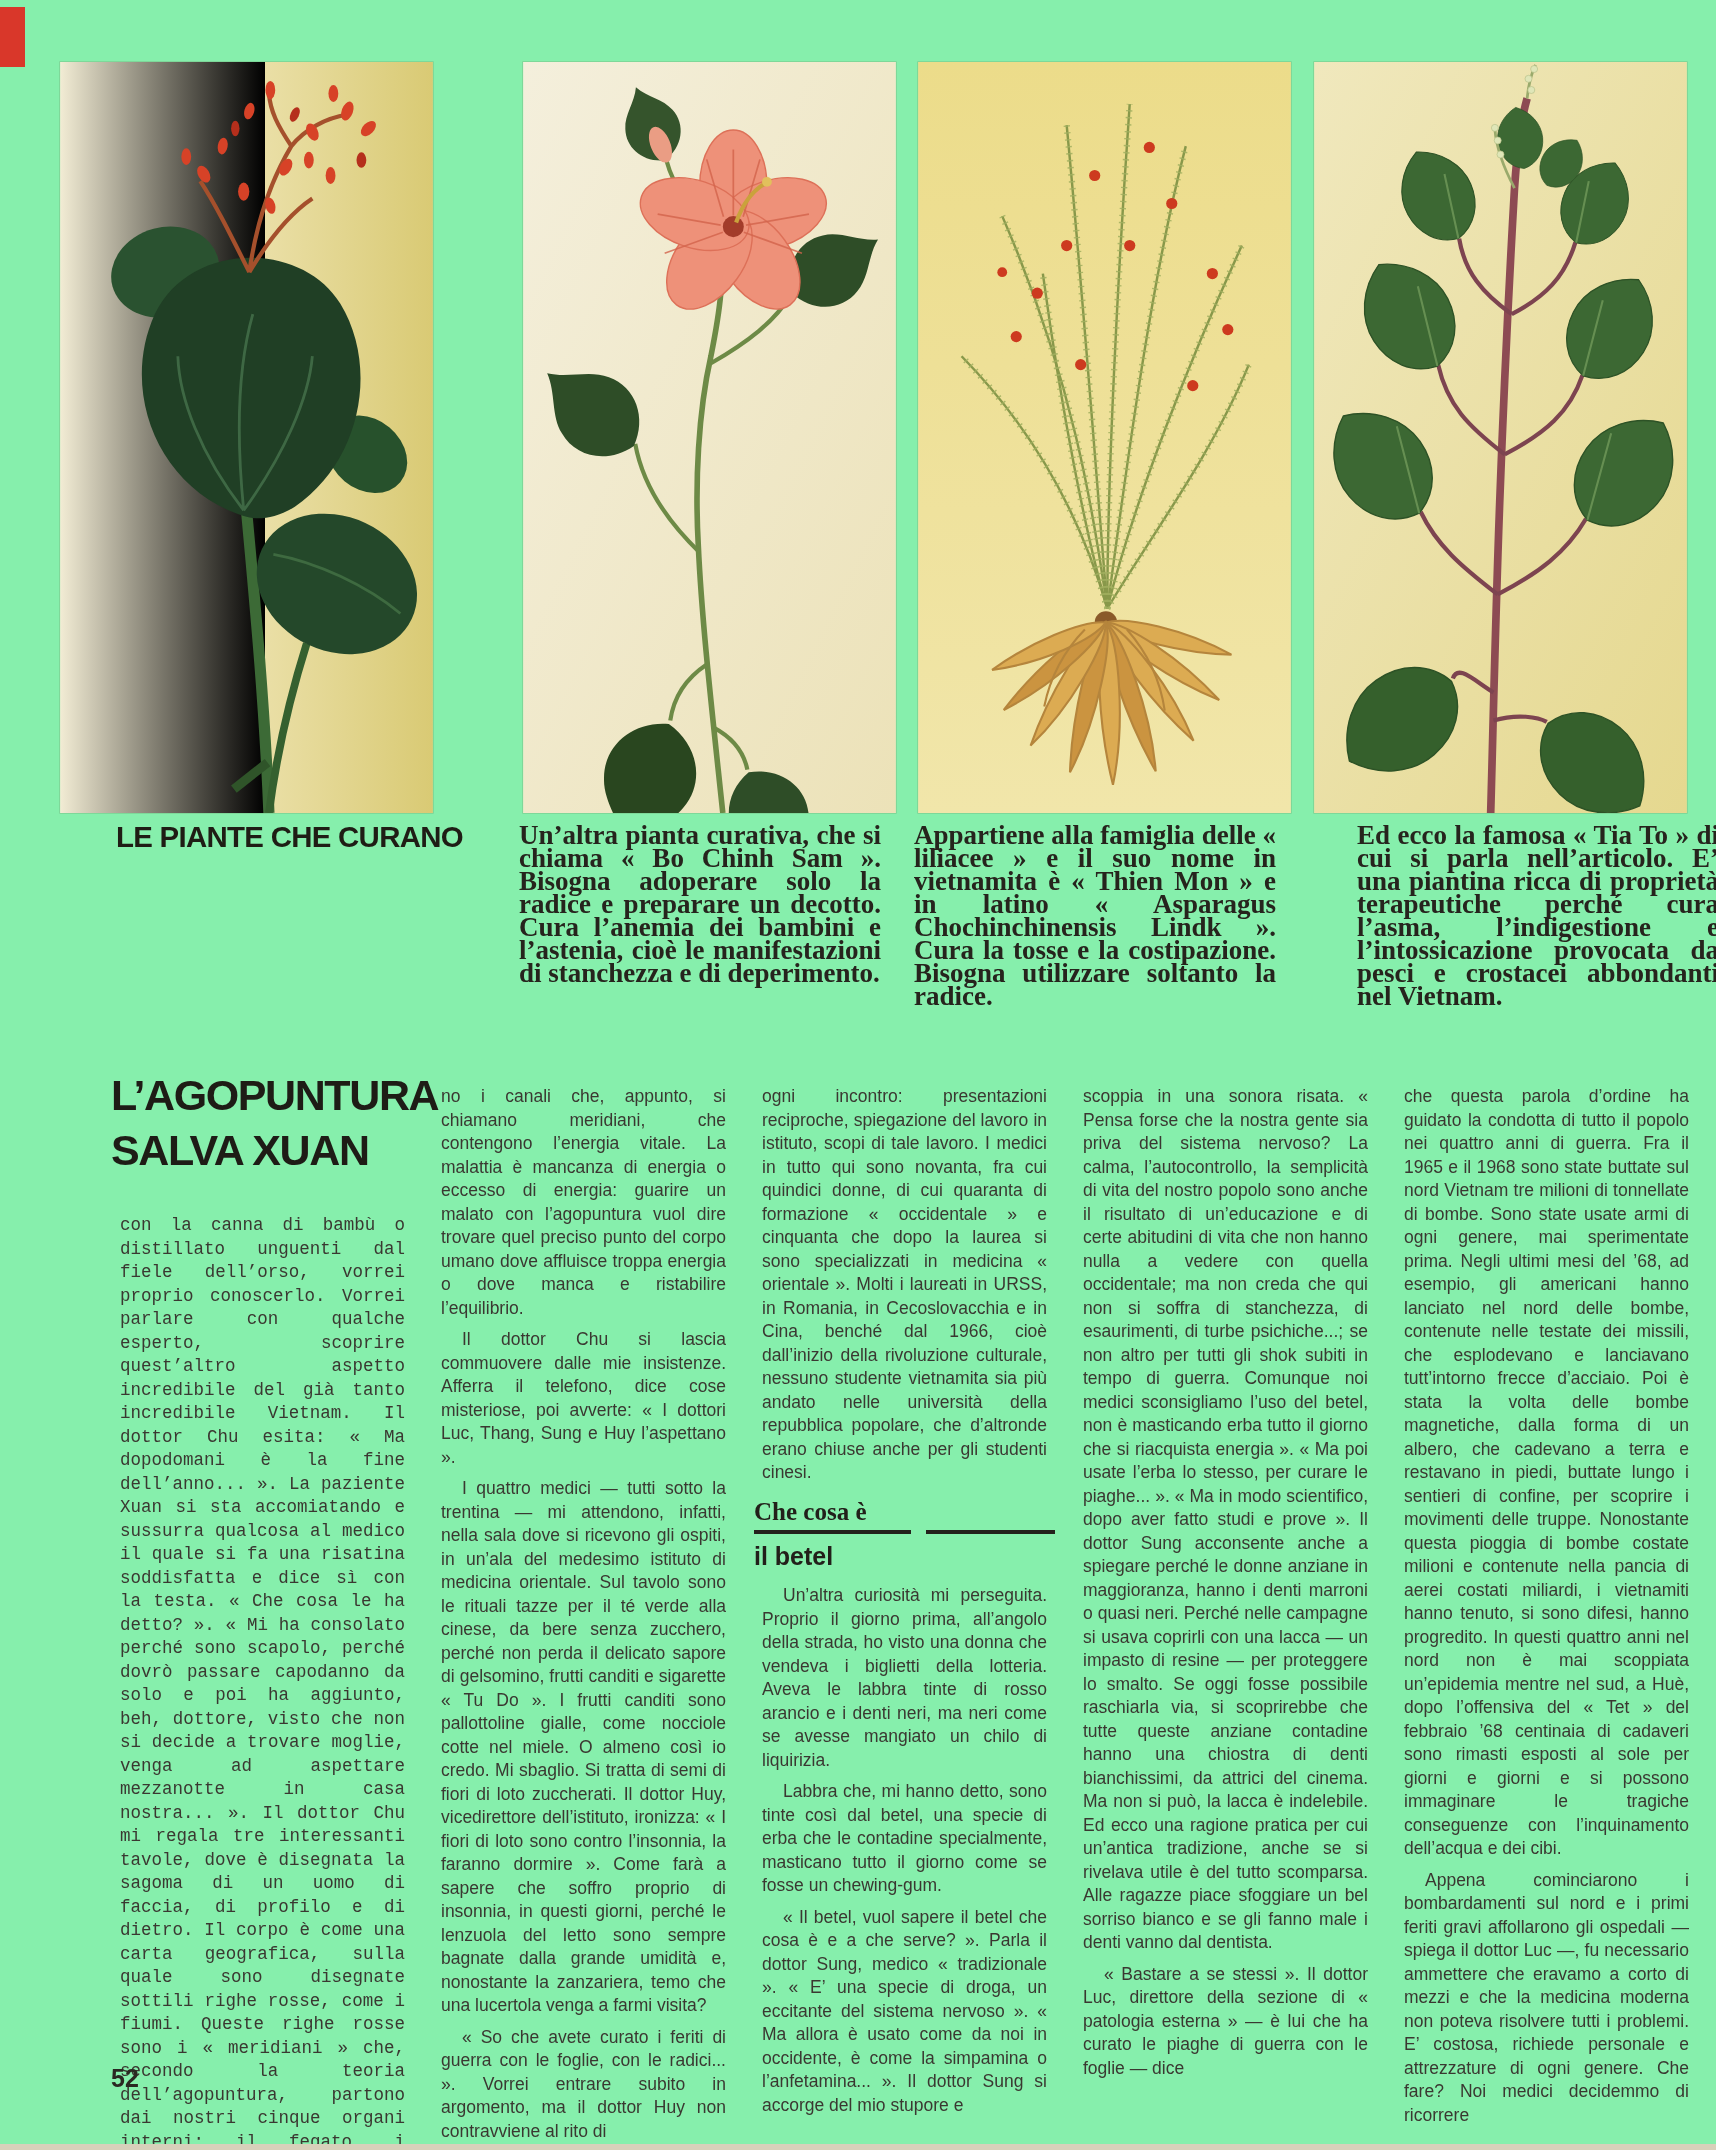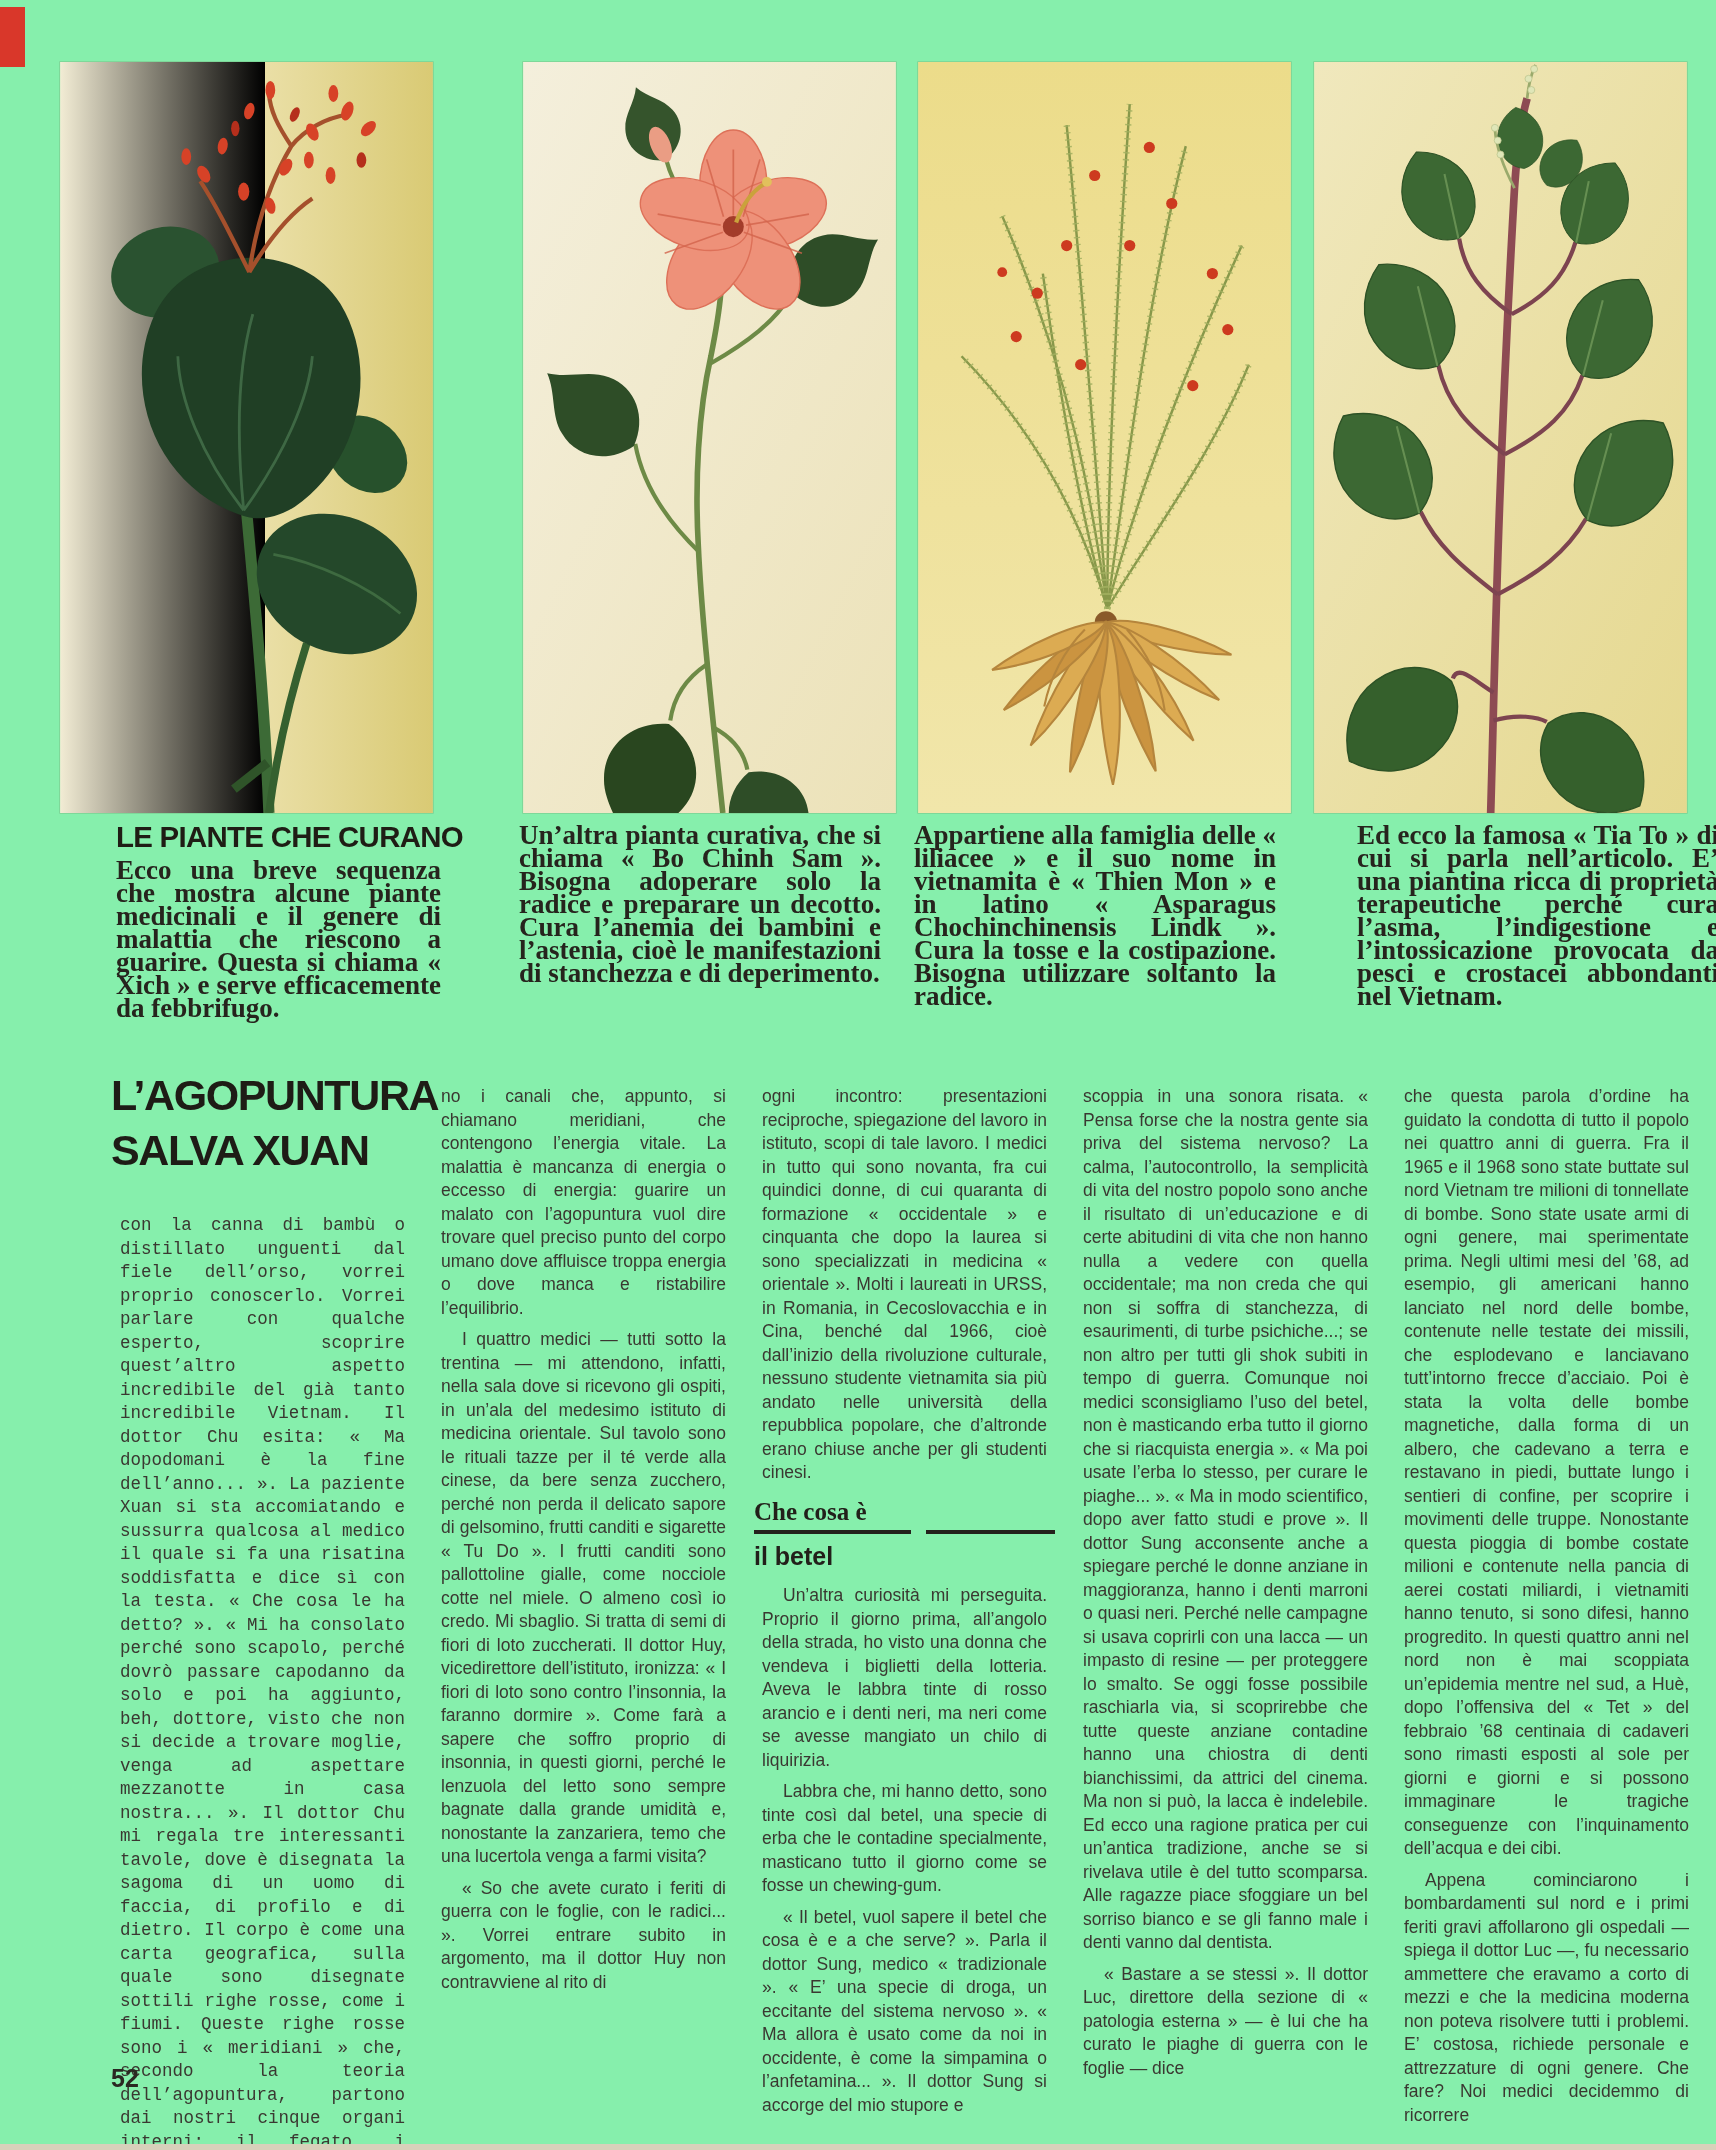--- a/index.html
+++ b/index.html
@@ -217,36 +217,36 @@
           <circle cx="306" cy="24" r="5"></circle>
           <circle cx="314" cy="10" r="5"></circle>
         <circle cx="262" cy="112" r="5"></circle>
           <circle cx="258" cy="94" r="5"></circle>
           <circle cx="266" cy="132" r="5"></circle>
       </g>
     </svg>
   </div>
 
   <div class="cap-head">LE PIANTE CHE CURANO</div>
-  <div class="cap" style="left:116px;top:859px;width:325px">Ecco una breve sequenza che mostra alcune piante medicinali e il genere di malattia che riescono a guarire. Questa si chiama « Xich » e serve efficacemente da febbrifugo.</div>
   <div class="cap" style="left:519px;top:824px;width:362px">Un’altra pianta curativa, che si chiama « Bo Chinh Sam ». Bisogna adoperare solo la radice e preparare un decotto. Cura l’anemia dei bambini e l’astenia, cioè le manifestazioni di stanchezza e di deperimento.</div>
   <div class="cap" style="left:914px;top:824px;width:362px">Appartiene alla famiglia delle « liliacee » e il suo nome in vietnamita è « Thien Mon » e in latino « Asparagus Chochinchinensis Lindk ». Cura la tosse e la costipazione. Bisogna utilizzare soltanto la radice.</div>
   <div class="cap" style="left:1357px;top:824px;width:362px">Ed ecco la famosa « Tia To » di cui si parla nell’articolo. E’ una piantina ricca di proprietà terapeutiche perché cura l’asma, l’indigestione e l’intossicazione provocata da pesci e crostacei abbondanti nel Vietnam.</div>
 
   <div class="article-title">
     <div>L’AGOPUNTURA</div>
     <div>SALVA XUAN</div>
   </div>
 
   <div class="col" id="col1" style="left:112px">
     <p>con la canna di bambù o distillato unguenti dal fiele dell’orso, vorrei proprio conoscerlo. Vorrei parlare con qualche esperto, scoprire quest’altro aspetto incredibile del già tanto incredibile Vietnam. Il dottor Chu esita: « Ma dopodomani è la fine dell’anno... ». La paziente Xuan si sta accomiatando e sussurra qualcosa al medico il quale si fa una risatina soddisfatta e dice sì con la testa. « Che cosa le ha detto? ». « Mi ha consolato perché sono scapolo, perché dovrò passare capodanno da solo e poi ha aggiunto, beh, dottore, visto che non si decide a trovare moglie, venga ad aspettare mezzanotte in casa nostra... ». Il dottor Chu mi regala tre interessanti tavole, dove è disegnata la sagoma di un uomo di faccia, di profilo e di dietro. Il corpo è come una carta geografica, sulla quale sono disegnate sottili righe rosse, come i fiumi. Queste righe rosse sono i « meridiani » che, secondo la teoria dell’agopuntura, partono dai nostri cinque organi interni: il fegato, i polmoni, il cuore, il pancreas e i reni. Ogni meridiano arriva a un piccolo punto rosso, che potrebbe essere, nella cartina geografica, la città e in quel punto, a seconda della diagnosi, verrà infilato l’ago. Visceri e organi interni sono alla base di tutto il nostro equilibrio fisico. Da essi parto-</p>
   </div>
 
   <div class="col" style="left:433px">
     <p>no i canali che, appunto, si chiamano meridiani, che contengono l’energia vitale. La malattia è mancanza di energia o eccesso di energia: guarire un malato con l’agopuntura vuol dire trovare quel preciso punto del corpo umano dove affluisce troppa energia o dove manca e ristabilire l’equilibrio.</p>
+    <p class="ind">Il dottor Chu si lascia commuovere dalle mie insistenze. Afferra il telefono, dice cose misteriose, poi avverte: « I dottori Luc, Thang, Sung e Huy l’aspettano ».</p>
     <p class="ind">I quattro medici — tutti sotto la trentina — mi attendono, infatti, nella sala dove si ricevono gli ospiti, in un’ala del medesimo istituto di medicina orientale. Sul tavolo sono le rituali tazze per il té verde alla cinese, da bere senza zucchero, perché non perda il delicato sapore di gelsomino, frutti canditi e sigarette « Tu Do ». I frutti canditi sono pallottoline gialle, come nocciole cotte nel miele. O almeno così io credo. Mi sbaglio. Si tratta di semi di fiori di loto zuccherati. Il dottor Huy, vicedirettore dell’istituto, ironizza: « I fiori di loto sono contro l’insonnia, la faranno dormire ». Come farà a sapere che soffro proprio di insonnia, in questi giorni, perché le lenzuola del letto sono sempre bagnate dalla grande umidità e, nonostante la zanzariera, temo che una lucertola venga a farmi visita?</p>
     <p class="ind">« So che avete curato i feriti di guerra con le foglie, con le radici... ». Vorrei entrare subito in argomento, ma il dottor Huy non contravviene al rito di</p>
   </div>
 
   <div class="col" style="left:754px">
     <p>ogni incontro: presentazioni reciproche, spiegazione del lavoro in istituto, scopi di tale lavoro. I medici in tutto qui sono novanta, fra cui quindici donne, di cui quaranta di formazione « occidentale » e cinquanta che dopo la laurea si sono specializzati in medicina « orientale ». Molti i laureati in URSS, in Romania, in Cecoslovacchia e in Cina, benché dal 1966, cioè dall’inizio della rivoluzione culturale, nessuno studente vietnamita sia più andato nelle università della repubblica popolare, che d’altronde erano chiuse anche per gli studenti cinesi.</p>
     <div class="subhead-block">
       <div class="sh1">Che cosa è</div>
       <div class="shrule"></div>
       <div class="sh2">il betel</div>

